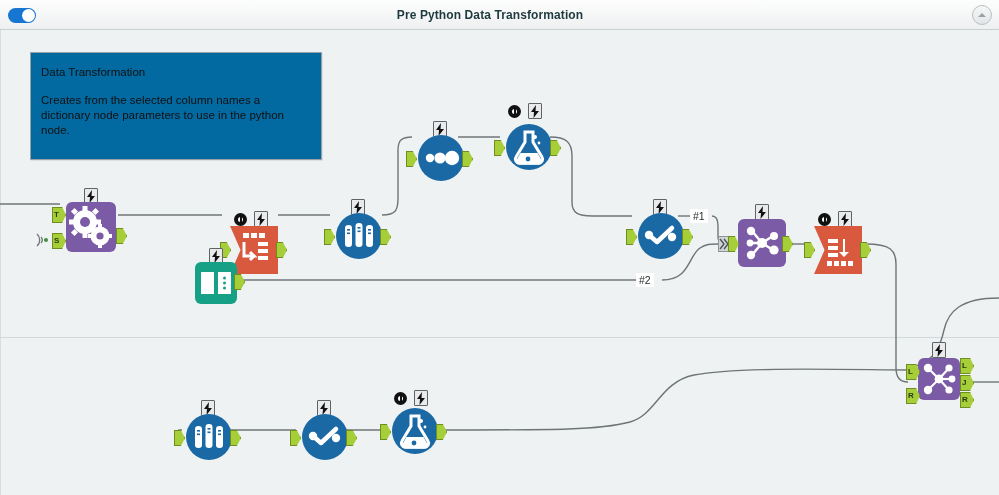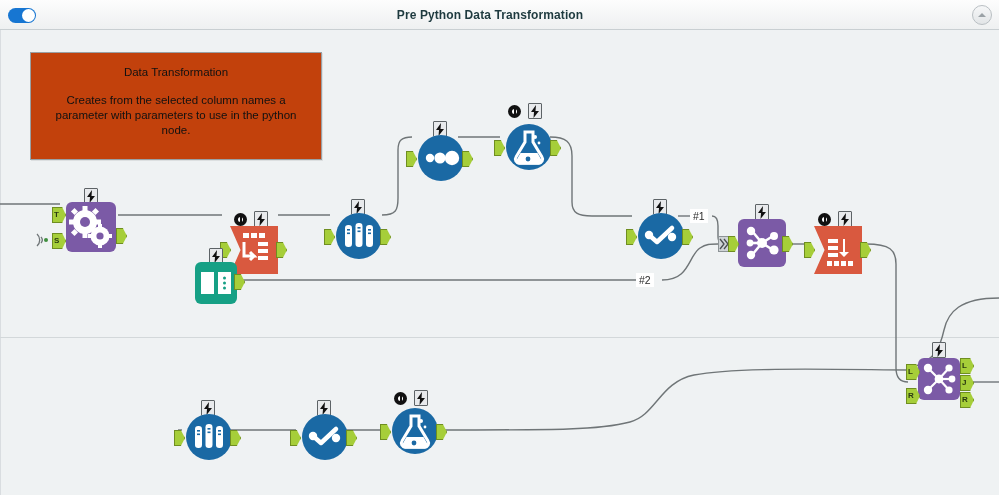--- a/index.html
+++ b/index.html
@@ -52,23 +52,23 @@
   .canvas-edge-left{
     position:absolute;left:0;top:0;width:0;height:100%;border-left:1px solid #d9dde0;
   }
 
   
   svg.wires{position:absolute;left:0;top:0;width:999px;height:465px;overflow:visible;}
   svg.wires path{fill:none;stroke:#6f7577;stroke-width:1.4;}
 
   
   .note{
-    position:absolute;background:#c2410c;border:1px solid #9aa0a4;
+    position:absolute;background:#0369a1;border:1px solid #9aa0a4;
     box-sizing:border-box;box-shadow:1px 1px 0 rgba(0,0,0,.08);
-    text-align:center;color:#111;
+    text-align:left;color:#111;
   }
   .note .note-title{font-size:11.5px;line-height:15px;}
   .note .note-body{font-size:11.5px;line-height:15px;}
   .note .gap{height:13px;}
 
   
   .node{position:absolute;}
   .nbody{position:absolute;left:0;top:0;}
 
   .sq{border-radius:6px;}
@@ -164,21 +164,21 @@
       <path d="M434,400 C560,400 600,400 630,392 C656,385 660,352 694,345 C740,336 860,340 908,340"></path>
 
       <path d="M968,352 L999,352"></path>
 
       <path d="M999,268 C960,268 948,282 944,300 C940,318 934,330 916,336"></path>
     </svg>
 
     <div class="note" style="left:30px;top:22px;width:292px;height:108px;padding:12px 10px 0 10px;">
       <div class="note-title">Data Transformation</div>
       <div class="gap"></div>
-      <div class="note-body">Creates from the selected column names a parameter with parameters to use in the python node.</div>
+      <div class="note-body">Creates from the selected column names a dictionary node parameters to use in the python node.</div>
     </div>
 
 
     <div class="node" style="left:60px;top:158px;width:62px;height:80px;">
       <div class="bolt" style="left:24px;top:0;">
         <svg width="9" height="13" viewBox="0 0 9 13">
             <path d="M5 0 L0 7 H3 L2.5 13 L8 6 H4.5 Z" fill="#111"></path>
           </svg>
       </div>
       <div class="nbody sq" style="left:6px;top:14px;width:50px;height:50px;background:#7b5aa6;">

